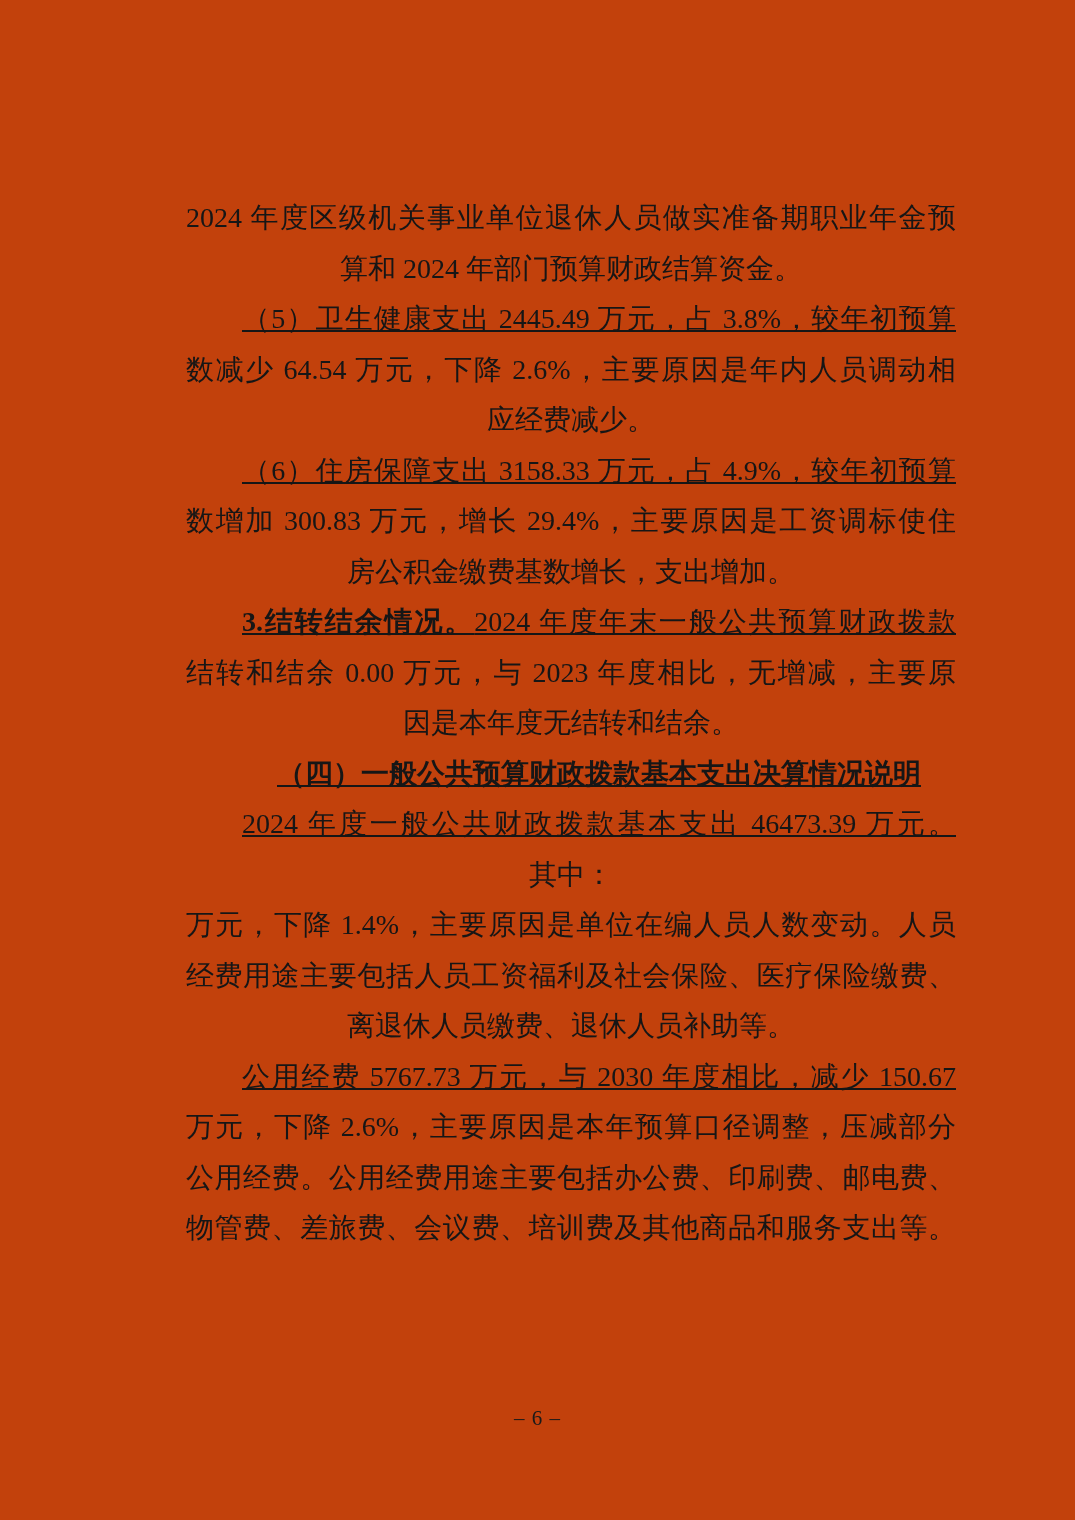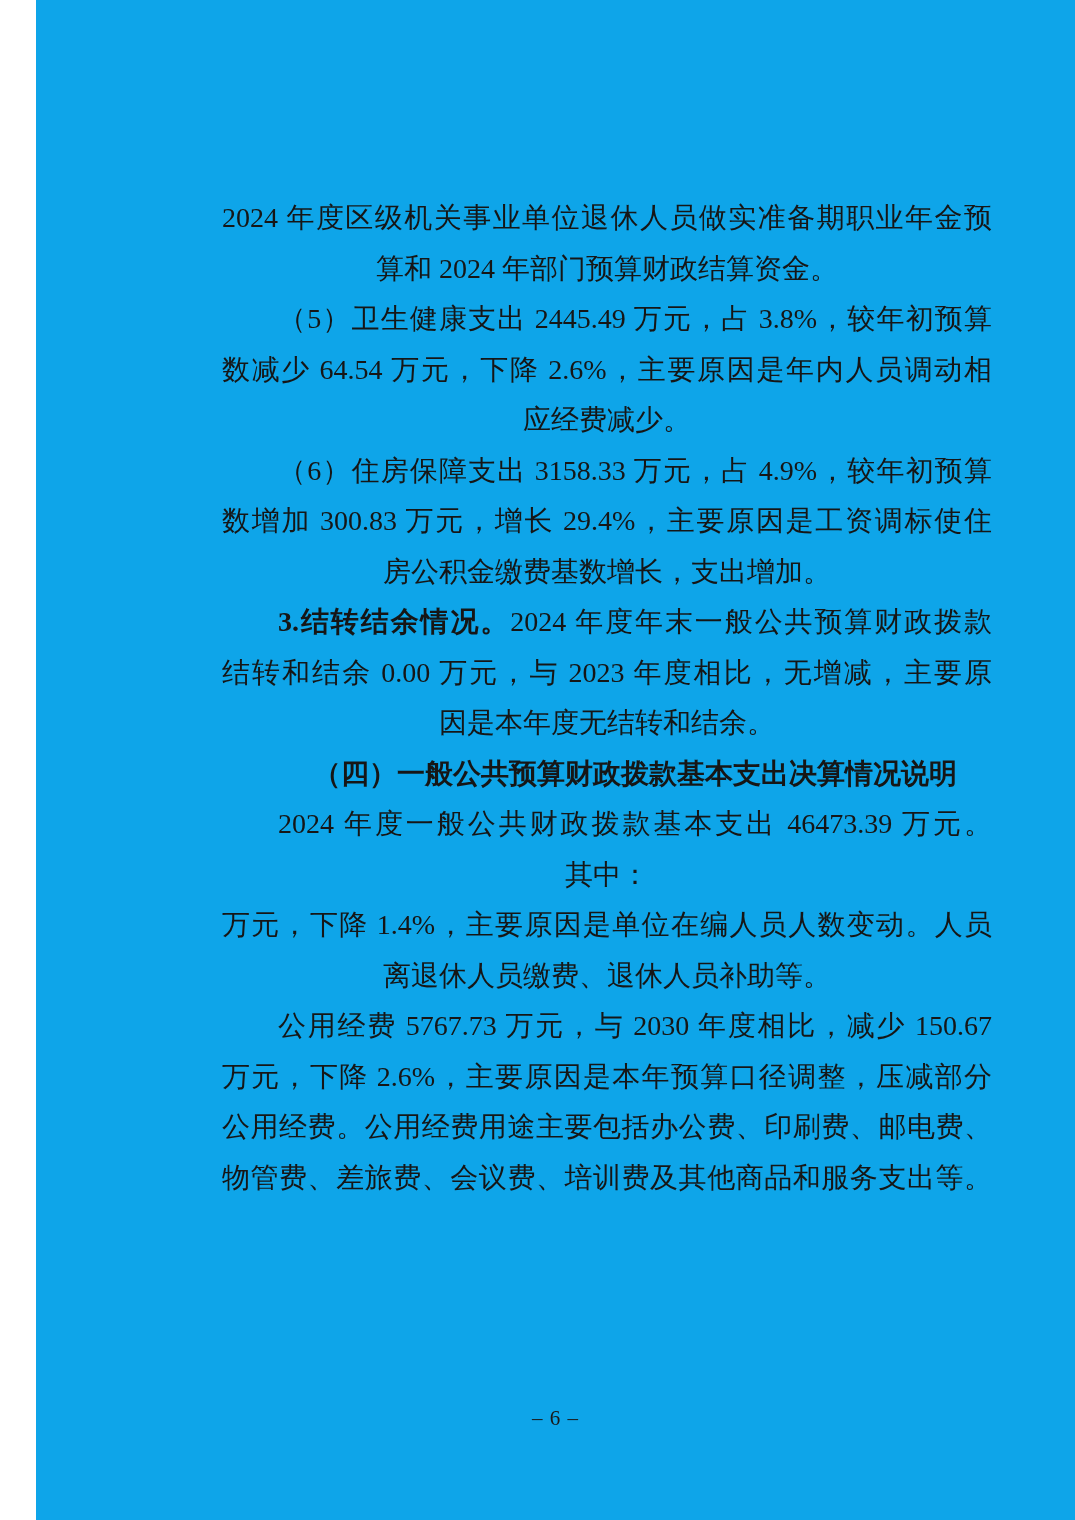--- a/index.html
+++ b/index.html
@@ -11,22 +11,21 @@
     height: 1520px;
     background: #ffffff;
     position: relative;
     font-family: "Liberation Serif", "DejaVu Serif", serif;
     color: #161616;
     overflow: hidden;
   }
   .doc-page {
     position: absolute;
     inset: 0;
-    background: #0ea5e9;
-    margin-left: 36px;
+    background: #c2410c;
   }
   .text-block {
     position: absolute;
     left: 186px;
     top: 193px;
     width: 770px;
     font-size: 28px;
   }
   .line {
     height: 50.5px;
@@ -36,20 +35,21 @@
     text-align: center;
   }
   .line.justify {
     white-space: normal;
     text-align: justify;
     text-align-last: justify;
     text-justify: inter-character;
   }
   .line.indent {
     text-indent: 2em;
+    text-decoration: underline;
   }
   .bold {
     font-weight: 700;
   }
   .page-number {
     position: absolute;
     left: 0;
     top: 1406px;
     width: 100%;
     text-align: center;
@@ -71,20 +71,21 @@
       <div class="line indent justify"><span>（6）住房保障支出 3158.33 万元，占 4.9%，较年初预算</span></div>
       <div class="line justify"><span>数增加 300.83 万元，增长 29.4%，主要原因是工资调标使住</span></div>
       <div class="line"><span>房公积金缴费基数增长，支出增加。</span></div>
       <div class="line indent justify"><span class="bold">3.结转结余情况。</span><span>2024 年度年末一般公共预算财政拨款</span></div>
       <div class="line justify"><span>结转和结余 0.00 万元，与 2023 年度相比，无增减，主要原</span></div>
       <div class="line"><span>因是本年度无结转和结余。</span></div>
       <div class="line indent"><span class="bold">（四）一般公共预算财政拨款基本支出决算情况说明</span></div>
       <div class="line indent justify"><span>2024 年度一般公共财政拨款基本支出 46473.39 万元。</span></div>
       <div class="line"><span>其中：</span></div>
       <div class="line justify"><span>万元，下降 1.4%，主要原因是单位在编人员人数变动。人员</span></div>
+      <div class="line justify"><span>经费用途主要包括人员工资福利及社会保险、医疗保险缴费、</span></div>
       <div class="line"><span>离退休人员缴费、退休人员补助等。</span></div>
       <div class="line indent justify"><span>公用经费 5767.73 万元，与 2030 年度相比，减少 150.67</span></div>
       <div class="line justify"><span>万元，下降 2.6%，主要原因是本年预算口径调整，压减部分</span></div>
       <div class="line justify"><span>公用经费。公用经费用途主要包括办公费、印刷费、邮电费、</span></div>
       <div class="line justify"><span>物管费、差旅费、会议费、培训费及其他商品和服务支出等。</span></div>
     </div>
   <div class="page-number">– 6 –</div>
 </div>
 
 </body></html>

